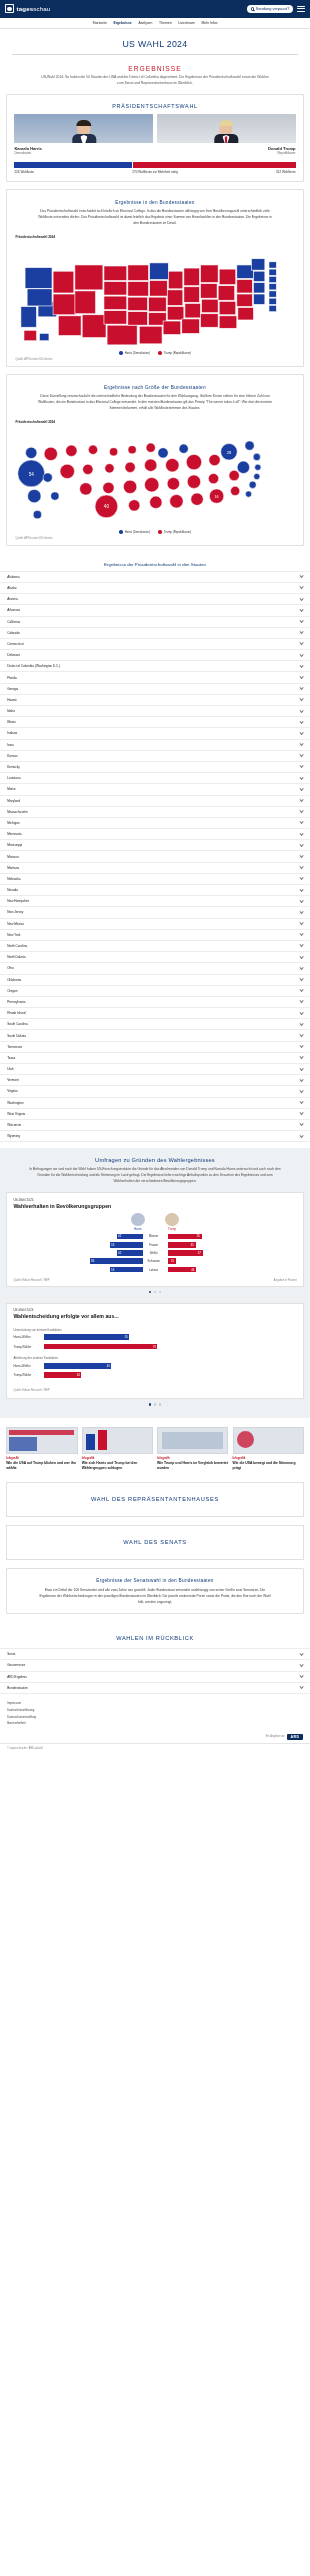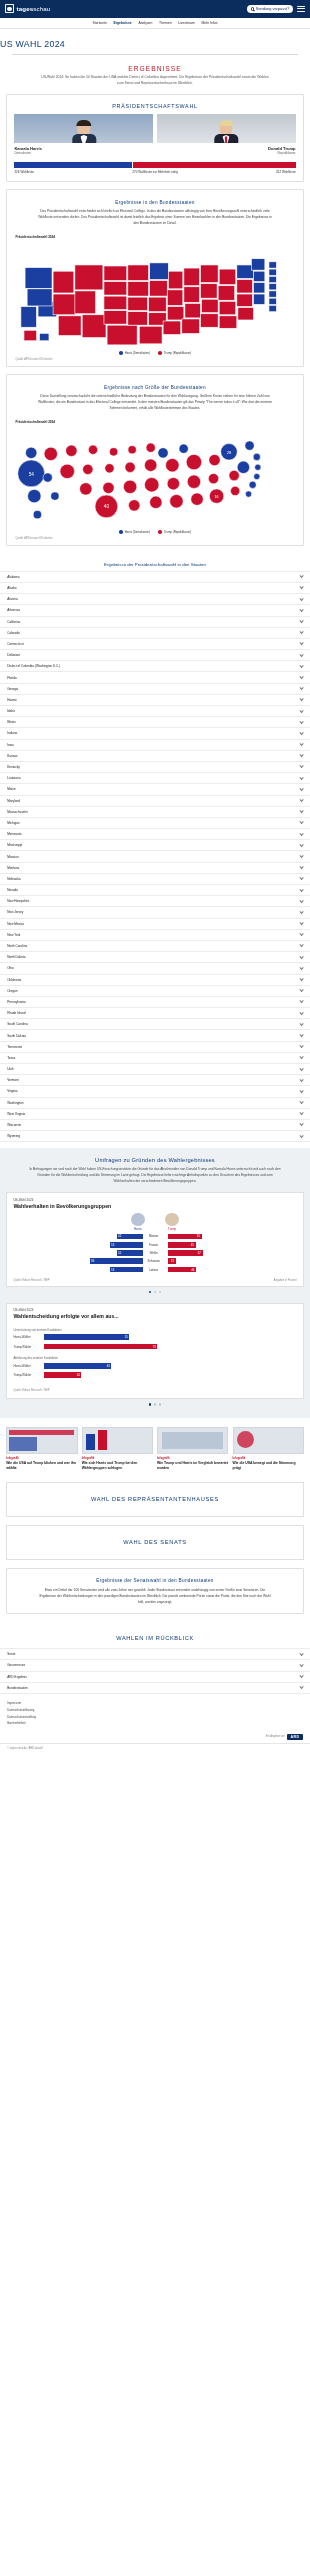--- a/index.html
+++ b/index.html
@@ -52,21 +52,21 @@
   
   .navrow {
     border-bottom:0.5px solid #e3e3e3; padding:3.6px 0 3.1px; display:flex;
     justify-content:center; gap:6.7px;
   }
   .navrow a { font-size:3.4px; color:#2b2b2b; text-decoration:none; white-space:nowrap;}
   .navrow a.active { color:#0a2d5e; font-weight:700; }
 
   
   .page-title {
-    font-size:8.8px; color:#0f3b7a; letter-spacing:0.3px;
+    text-align:center; font-size:8.8px; color:#0f3b7a; letter-spacing:0.3px;
     padding:9.3px 0 2.1px; font-weight:400;
   }
   .title-rule { width:92%; margin:3.1px auto 0; border-top:0.5px solid #d8d8d8; }
 
   .section-head {
     text-align:center; color:#c01722; font-size:6.7px; letter-spacing:1px;
     padding:10.3px 0 3.1px; font-weight:400;
   }
   .section-sub {
     text-align:center; color:#555; font-size:3.4px; line-height:1.7;

